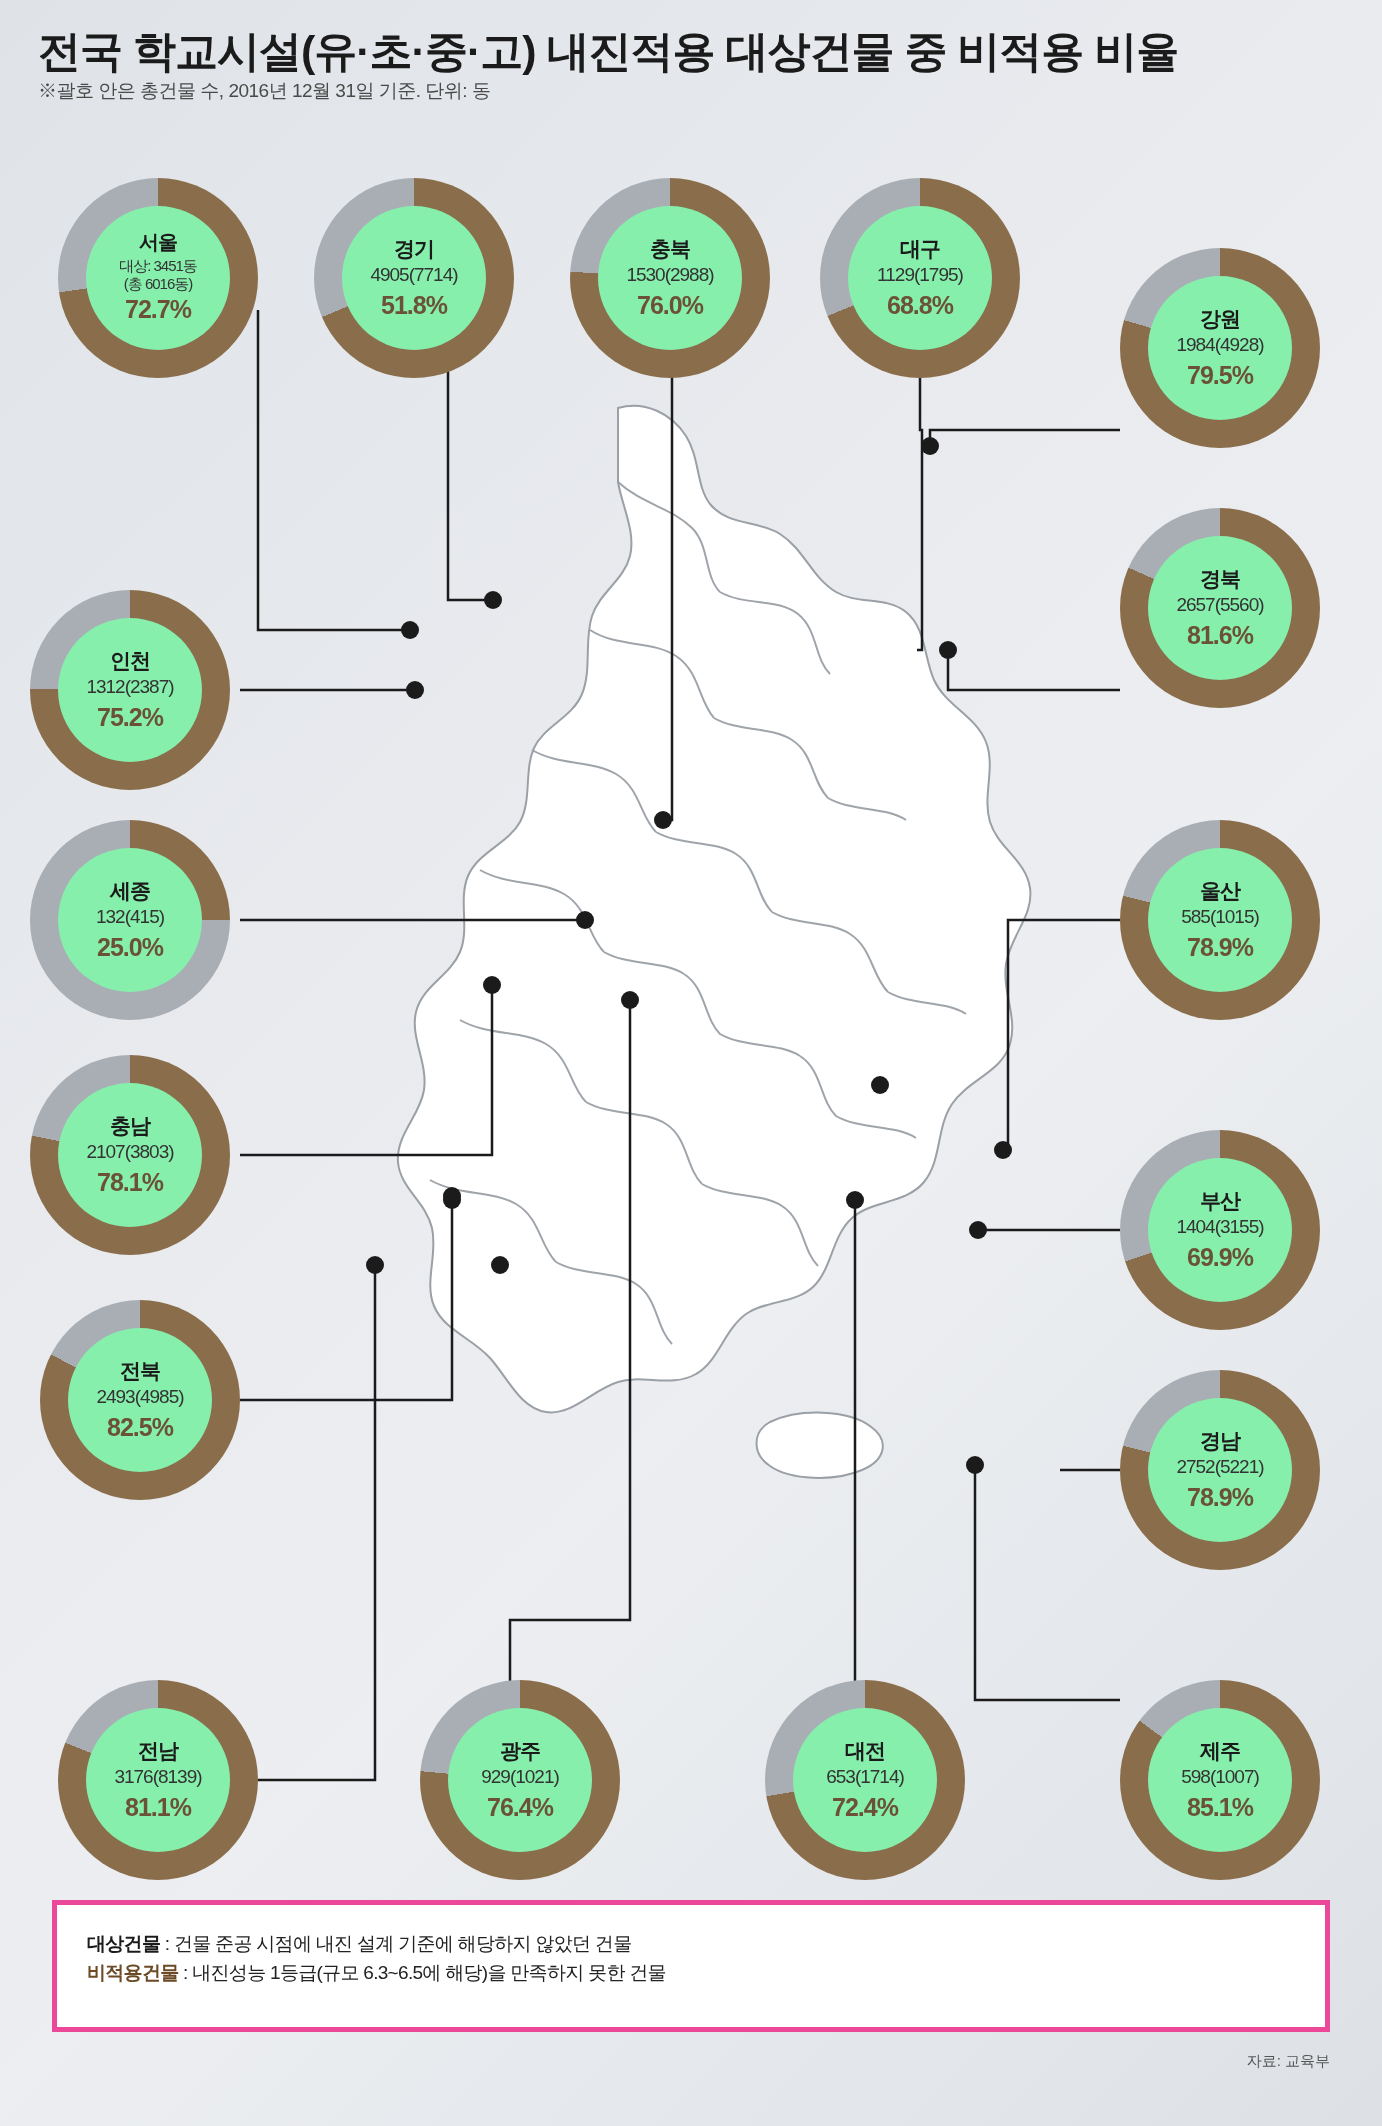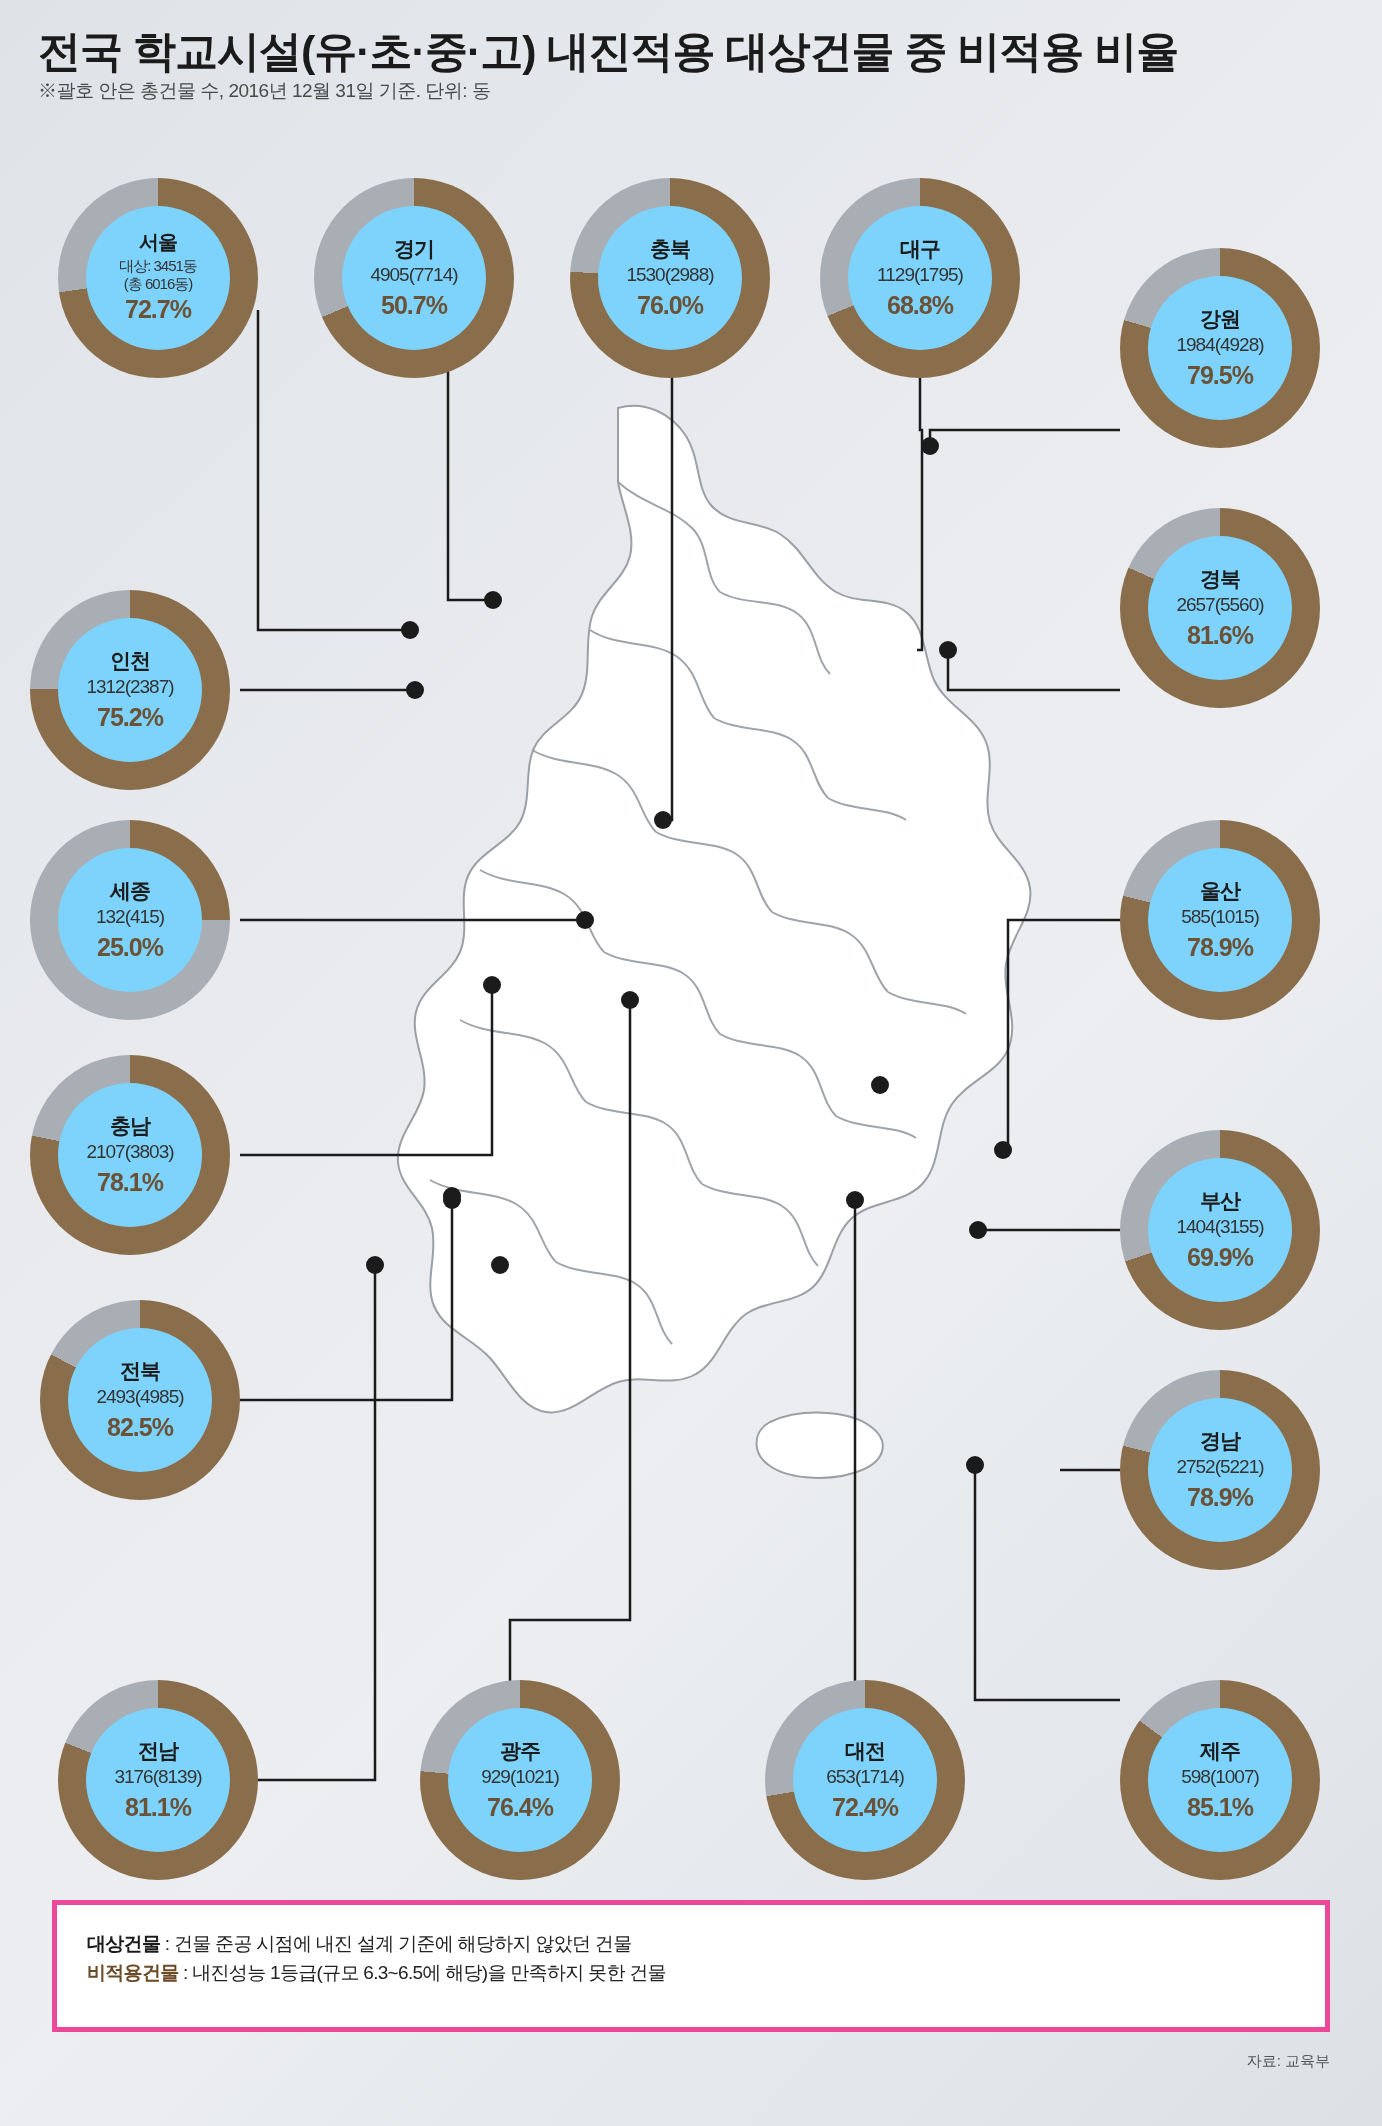--- a/index.html
+++ b/index.html
@@ -33,21 +33,21 @@
   
   .donut{
     position:absolute;width:200px;height:200px;border-radius:50%;
   }
   .donut .ring{
     position:absolute;inset:0;border-radius:50%;
   }
   .donut .hole{
     position:absolute;left:28px;top:28px;width:144px;height:144px;
     border-radius:50%;
-    background:#7dd3fc;
+    background:#86efac;
     display:flex;flex-direction:column;align-items:center;justify-content:center;
     text-align:center;
     line-height:1.22;
   }
   .d-name{font-size:21px;font-weight:bold;color:#1b1b1b;letter-spacing:-1px;}
   .d-sub{font-size:19px;color:#333;letter-spacing:-1px;margin-top:2px;}
   .d-sub2{font-size:16px;color:#333;letter-spacing:-1px;}
   .d-pct{font-size:25px;font-weight:bold;color:#6b5136;letter-spacing:-1px;margin-top:3px;}
   .donut.seoul .hole{line-height:1.18;}
   .donut.seoul .d-name{font-size:20px;}
@@ -166,21 +166,21 @@
       <div class="d-sub2">(총 6016동)</div>
       <div class="d-pct">72.7%</div>
     </div>
   </div>
 
   <div class="donut" style="left:314px;top:178px">
     <div class="ring" style="background: conic-gradient(rgb(138, 109, 75) 0deg, rgb(138, 109, 75) 246.96deg, rgb(169, 174, 180) 246.96deg, rgb(169, 174, 180) 360deg);"></div>
     <div class="hole">
       <div class="d-name">경기</div>
       <div class="d-sub">4905(7714)</div>
-      <div class="d-pct">50.7%</div>
+      <div class="d-pct">51.8%</div>
     </div>
   </div>
 
   <div class="donut" style="left:570px;top:178px">
     <div class="ring" style="background: conic-gradient(rgb(138, 109, 75) 0deg, rgb(138, 109, 75) 273.6deg, rgb(169, 174, 180) 273.6deg, rgb(169, 174, 180) 360deg);"></div>
     <div class="hole">
       <div class="d-name">충북</div>
       <div class="d-sub">1530(2988)</div>
       <div class="d-pct">76.0%</div>
     </div>

